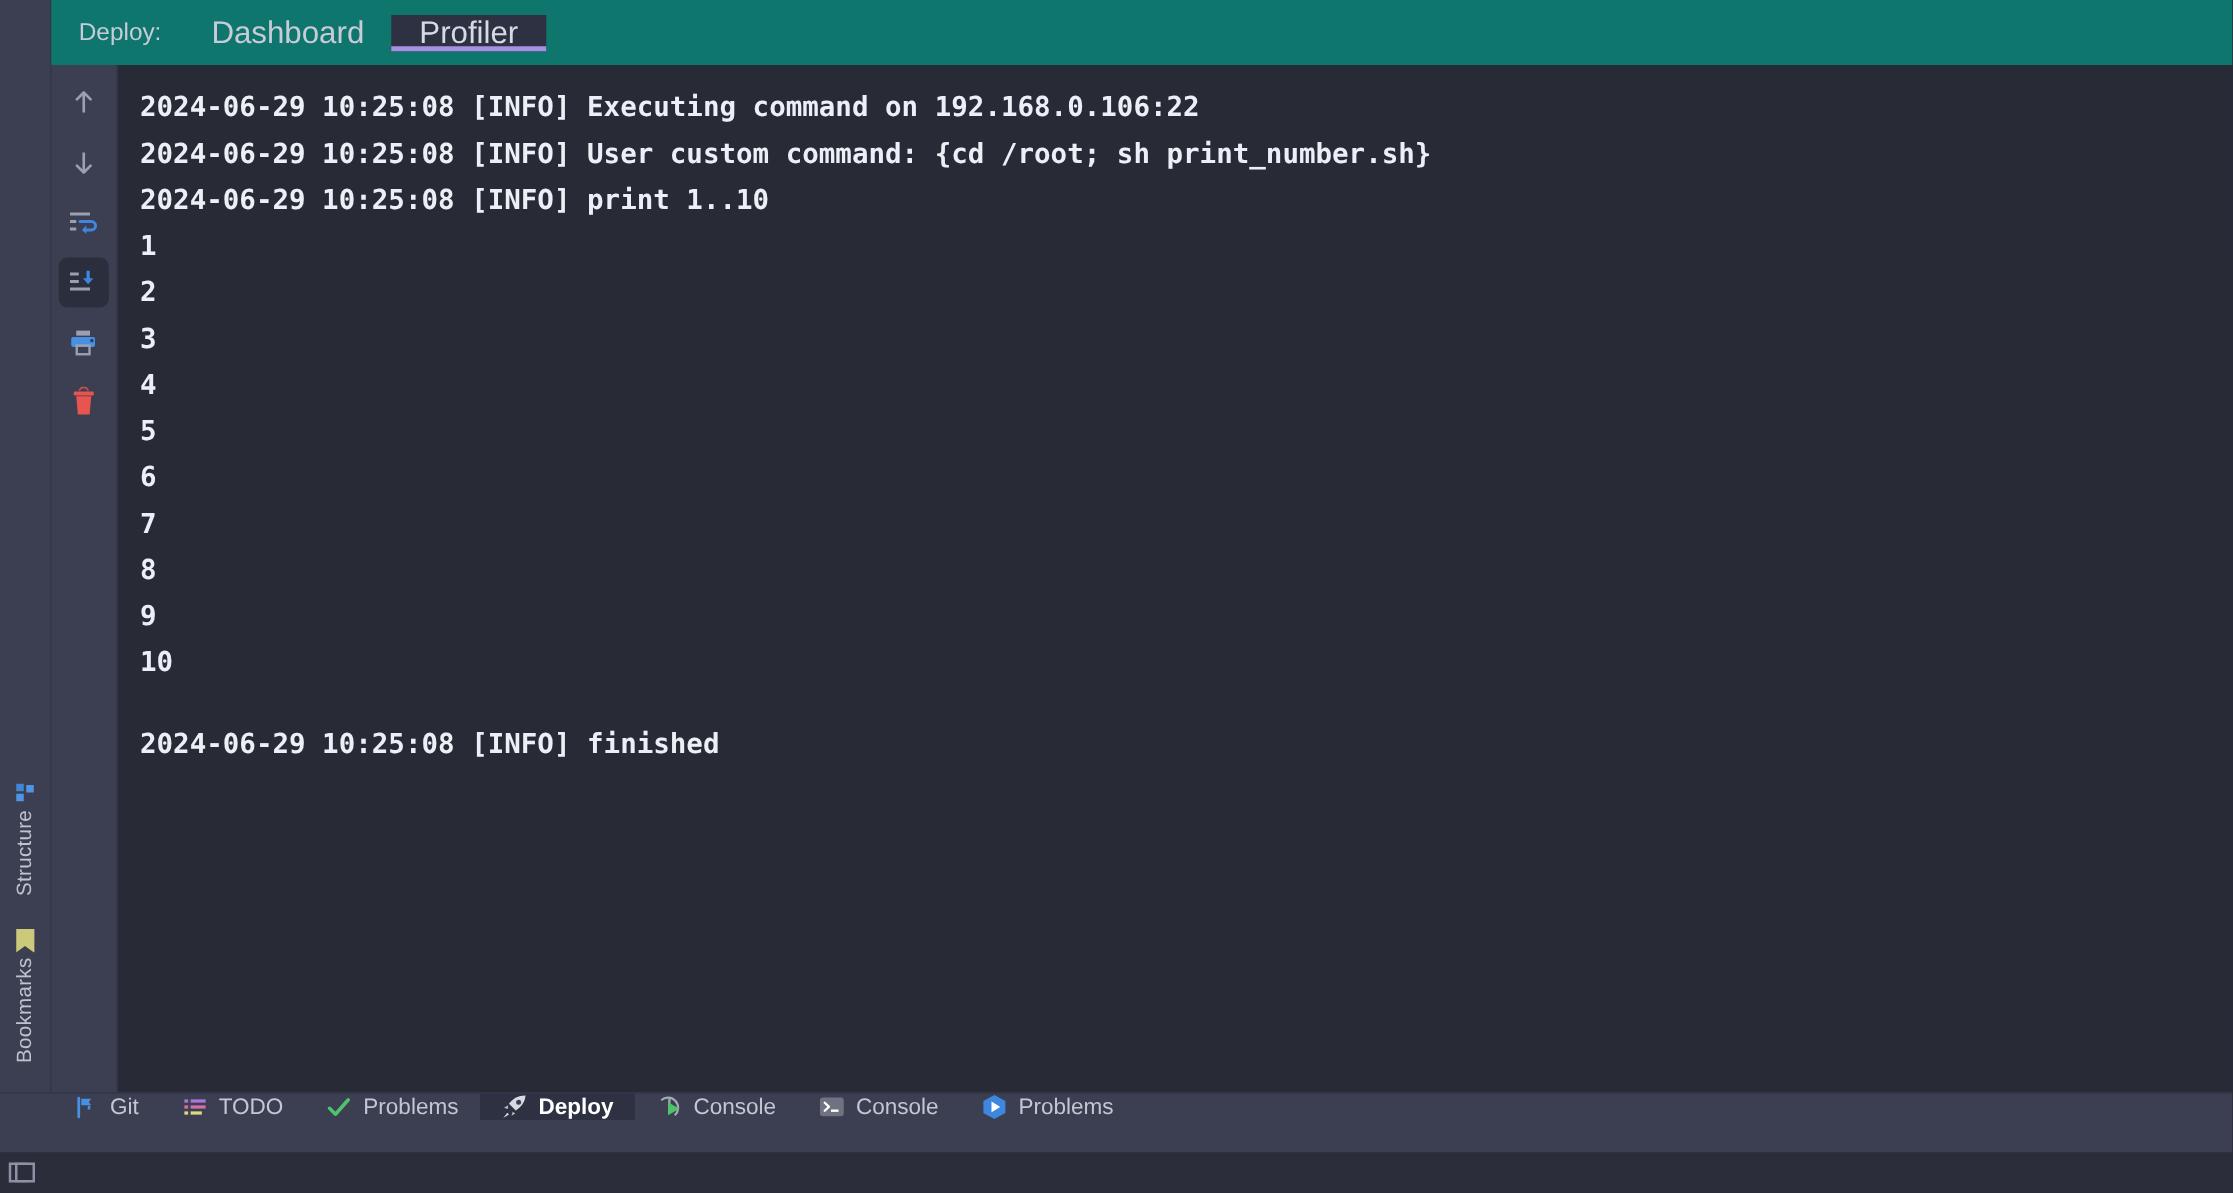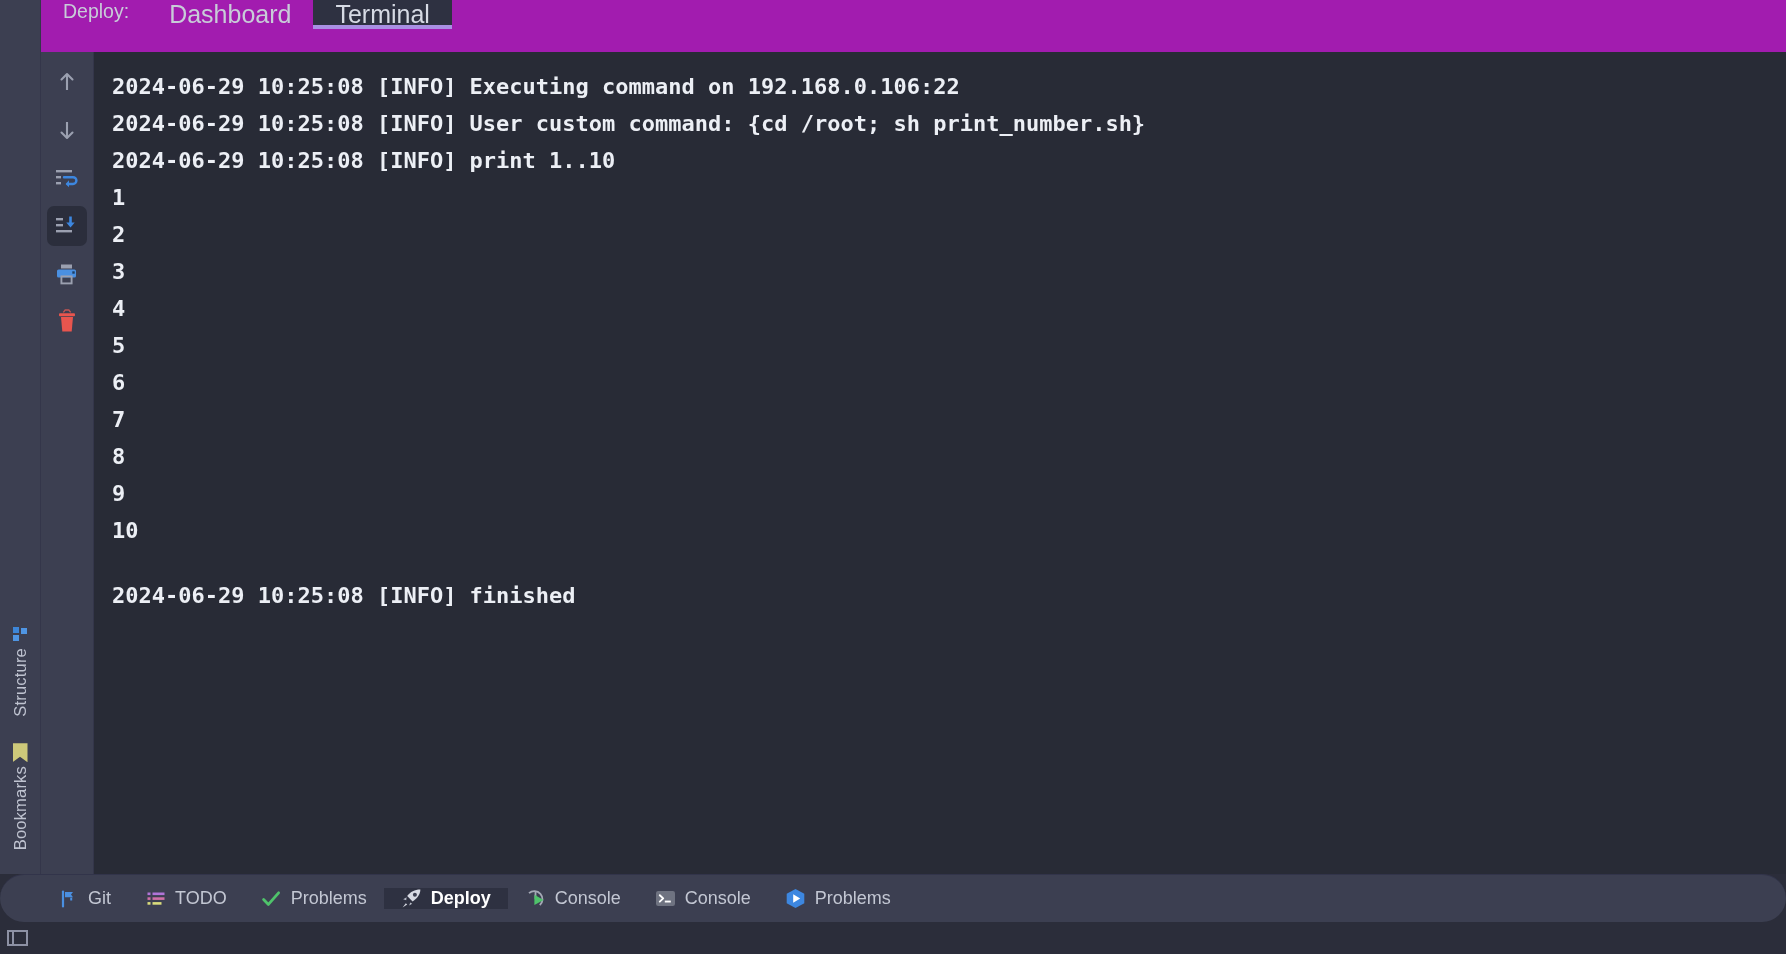--- a/index.html
+++ b/index.html
@@ -91,23 +91,23 @@
     flex: 1;
     display: flex;
     flex-direction: column;
     min-width: 0;
   }
 
   
   .tabbar {
     height: 52px;
     min-height: 52px;
-    background: #a21caf;
-    display: flex;
-    align-items: flex-start;
+    background: #0f766e;
+    display: flex;
+    align-items: center;
     position: relative;
   }
   .tab-title {
     display: flex;
     align-items: center;
     padding: 0 18px 0 22px;
     font-size: 19.5px;
     color: #c8ccd8;
     white-space: nowrap;
   }
@@ -180,24 +180,23 @@
   .console-out .ln-num { line-height: 37px; }
   .console-out .ln-blank { height: 28px; }
 
   
   .statusbar {
     height: 48px;
     min-height: 48px;
     background: #3c3f51;
     border-top: 1px solid #32344a;
     display: flex;
-    align-items: center;
+    align-items: flex-start;
     padding-left: 41px;
     box-sizing: border-box;
-    border-radius: 24px;
   }
   .sb-btn {
     display: flex;
     align-items: center;
     gap: 9px;
     padding: 0 17px;
     font-size: 18px;
     color: #c3c7d3;
     white-space: nowrap;
     cursor: default;
@@ -264,21 +263,21 @@
     </div>
 
     <div class="console-col">
 
       <div class="tabbar">
         <div class="tab-title">Deploy:</div>
         <div class="tab">
           <span>Dashboard</span>
         </div>
         <div class="tab active">
-          <span>Terminal</span>
+          <span>Profiler</span>
         </div>
       </div>
 
       <div class="console-region">
 
         <div class="action-bar">
 
           <div class="act">
             <svg width="24" height="24" viewBox="0 0 24 24">
               <path d="M12 4 L12 20" stroke="#9ba0b0" stroke-width="2.1" fill="none"></path>

